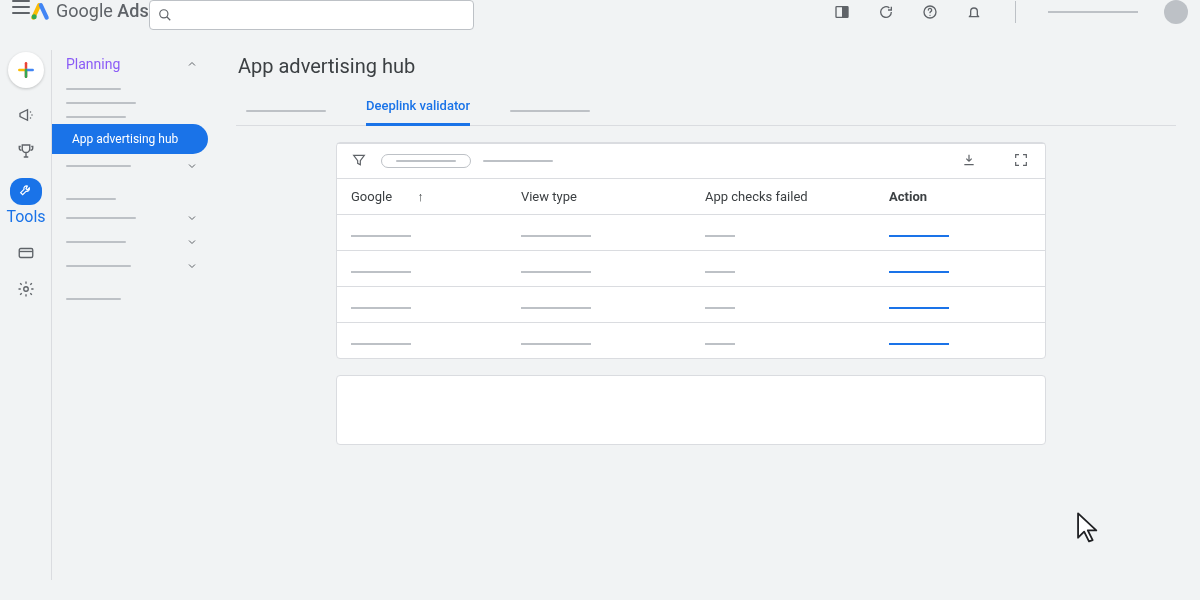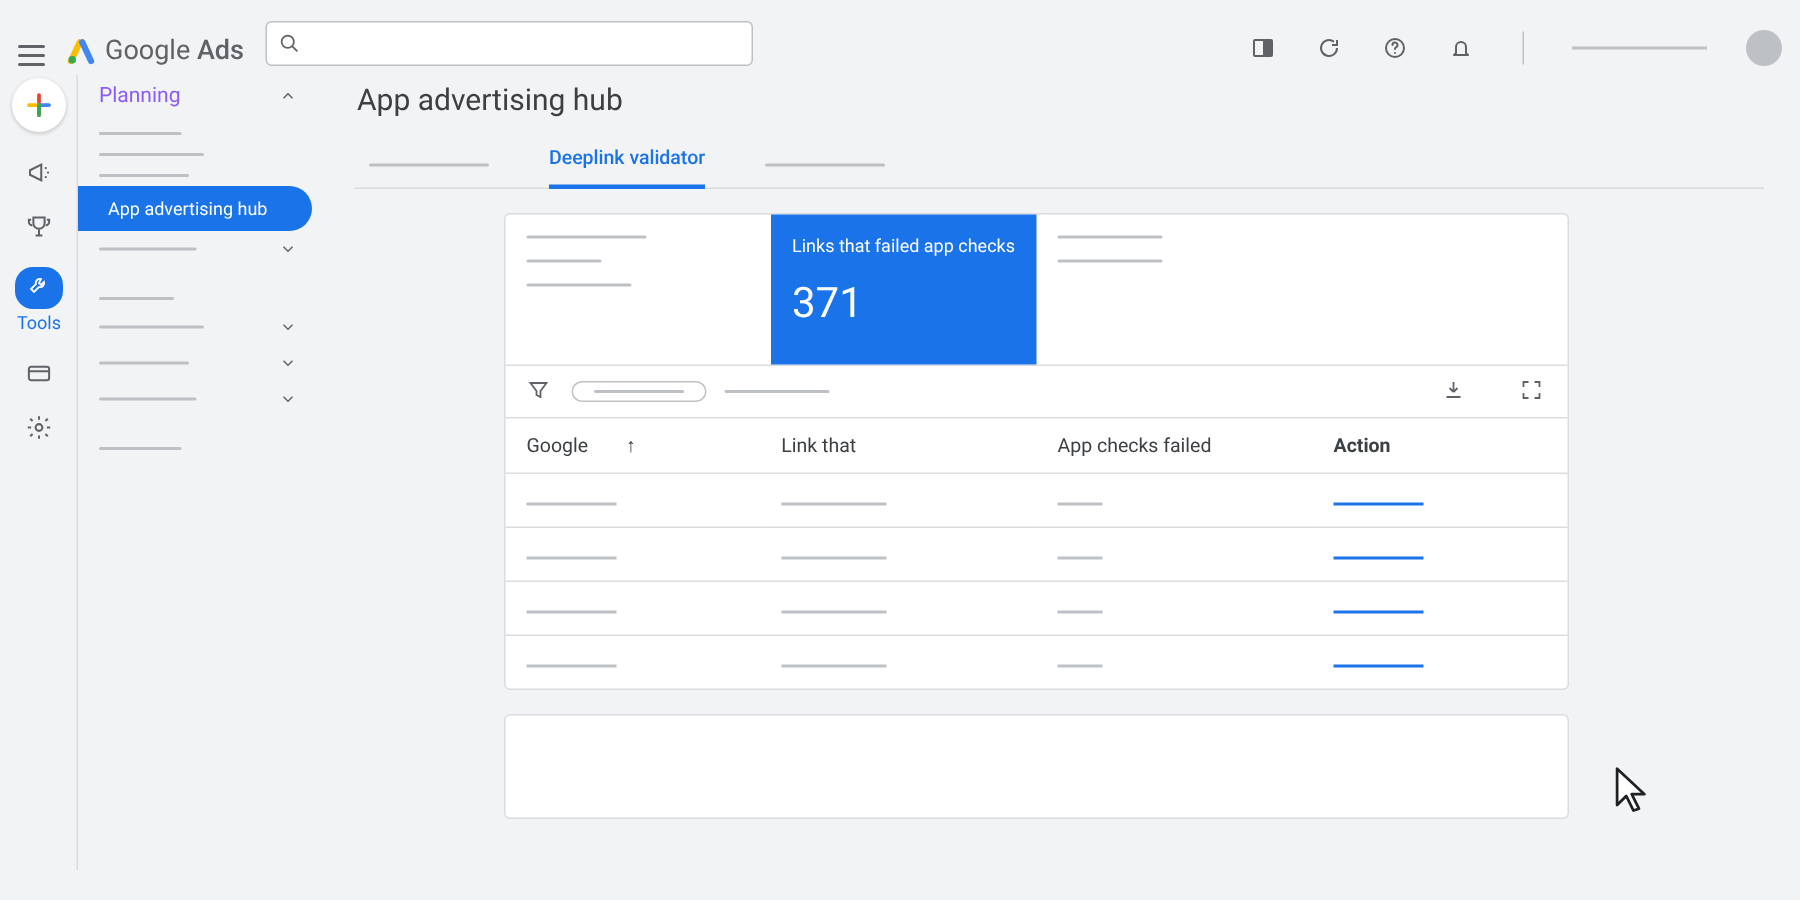--- a/index.html
+++ b/index.html
@@ -10,23 +10,23 @@
     height: 600px;
     overflow: hidden;
     color: #3c4043;
     font-size: 13px;
   }
 
   
   .topbar {
     height: 44px;
     display: flex;
-    align-items: flex-end;
+    align-items: flex-start;
     padding: 0 12px;
-    gap: 14px;
+    gap: 0;
   }
   .hamburger {
     width: 18px;
     height: 14px;
     display: flex;
     flex-direction: column;
     justify-content: space-between;
     cursor: pointer;
   }
   .hamburger span { height: 2px; background:#5f6368; border-radius:1px; }
@@ -54,21 +54,21 @@
     content:''; position:absolute; right:0; top:6px; bottom:20px; width:1px; background:#dadce0;
   }
   .create-btn {
     width:36px; height:36px; border-radius:50%; background:#fff;
     box-shadow:0 1px 3px rgba(0,0,0,0.2); display:flex; align-items:center; justify-content:center;
     cursor:pointer;
   }
   .rail-item { width:36px; display:flex; flex-direction:column; align-items:center; gap:2px; color:#5f6368; cursor:pointer; }
   .rail-item.active { color:#1a73e8; }
   .rail-pill { background:#1a73e8; border-radius:12px; padding:4px 8px; }
-  .rail-label { font-size:12px; }
+  .rail-label { font-size:16px; }
 
   
   .sidepanel {
     position:absolute; top:44px; left:52px; width:160px; bottom:0; padding-top:6px;
   }
   .sidepanel-header {
     display:flex; align-items:center; justify-content:space-between;
     padding:6px 14px 10px 14px; font-size:14px; color:#8b5cf6;
   }
   .chev { width:12px; height:12px; }
@@ -278,36 +278,20 @@
 
 <div class="main">
   <div class="page-title">App advertising hub</div>
   <div class="tabs">
     <div class="tab"><span class="ph-line" style="width:80px;display:inline-block"></span></div>
     <div class="tab active"><span>Deeplink validator</span></div>
     <div class="tab"><span class="ph-line" style="width:80px;display:inline-block"></span></div>
   </div>
 
   <div class="card">
-    <div class="scorecards">
-      <div class="scorecard">
-        <span class="ph-line" style="width:80px"></span>
-        <span class="ph-line" style="width:50px"></span>
-        <span class="ph-line" style="width:70px"></span>
-      </div>
-      <div class="scorecard primary">
-        <span class="sc-label">Links that failed app checks</span>
-        <span class="sc-value">371</span>
-      </div>
-      <div class="scorecard">
-        <span class="ph-line" style="width:70px"></span>
-        <span class="ph-line" style="width:70px"></span>
-      </div>
-      <div class="scorecard"></div>
-    </div>
 
     <div class="filterbar">
       <span class="ficon">
         <svg width="16" height="16" viewBox="0 0 24 24">
             <path d="M4 5h16L14 13v6l-4-2v-4z" stroke="#5f6368" stroke-width="1.8" fill="none"></path>
           </svg>
       </span>
       <span class="chip">
           <span class="ph-line" style="width:60px"></span>
         </span>
@@ -325,21 +309,21 @@
       </span>
     </div>
 
     <table>
       <thead>
         <tr>
           <th class="col-links">
             <span>Google</span>
             <span class="sort-arrow">↑</span>
           </th>
-          <th class="col-type">Link that</th>
+          <th class="col-type">View type</th>
           <th class="col-checks">App checks failed</th>
           <th class="col-action">Action</th>
         </tr>
       </thead>
       <tbody>
         <tr>
           <td><span class="ph-cell" style="width:60px"></span></td>
           <td><span class="ph-cell" style="width:70px"></span></td>
           <td><span class="ph-cell" style="width:30px"></span></td>
           <td class="action"><span class="ph-link"></span></td>

